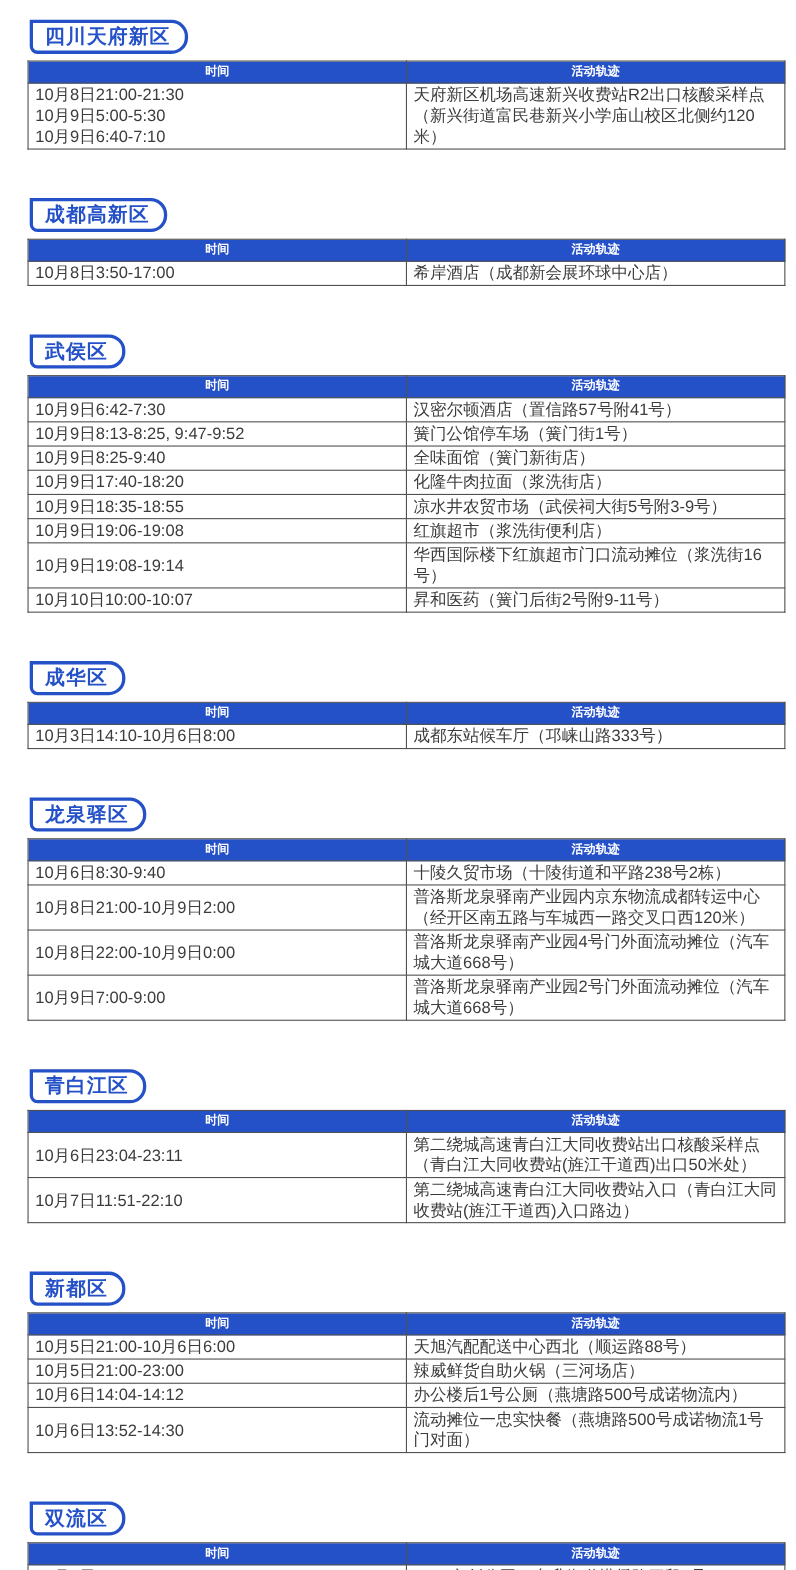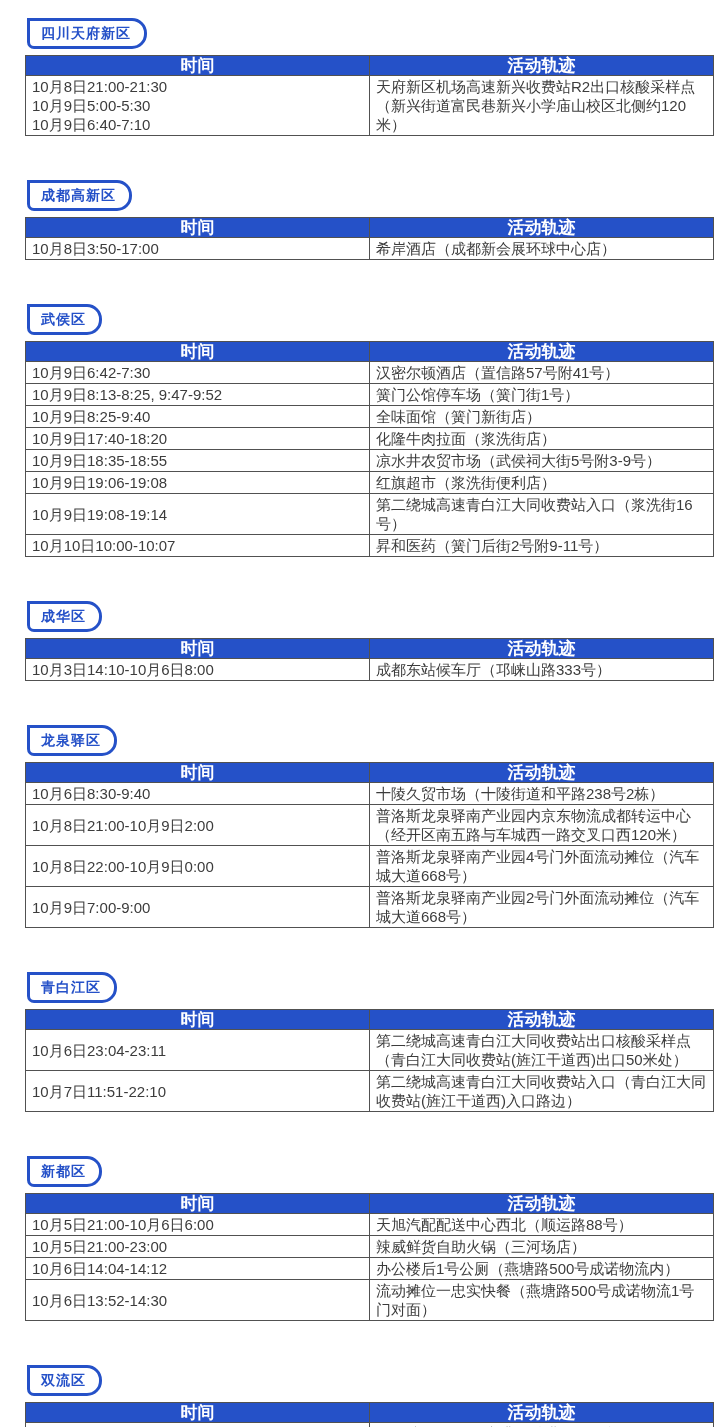--- a/index.html
+++ b/index.html
@@ -23,35 +23,35 @@
     overflow:hidden;
   }
   .district-section{margin:0 0 44px 0;}
   .district-badge{
     display:inline-block;
     margin:0 0 6px 2px;
     padding:1px 13px 2px 11px;
     border:3px solid var(--accent);
     border-radius:0 15px 15px 7px;
     color:var(--accent);
-    font-size:14px;
+    font-size:18px;
     line-height:22px;
     font-weight:bold;
     letter-spacing:1px;
   }
   table.activity-table{
     width:100%;
     border-collapse:collapse;
     table-layout:fixed;
   }
   table.activity-table col{width:50%;}
   table.activity-table th{
     background:var(--accent);
     color:#ffffff;
-    font-size:17px;
+    font-size:11px;
     font-weight:bold;
     text-align:center;
     line-height:19px;
     padding:0 4px;
     border:1px solid var(--table-border);
   }
   table.activity-table th + th{border-left:1px solid #dde4f5;margin-top:31px;}
   table.activity-table td{
     font-size:15px;
     line-height:19px;
@@ -171,21 +171,21 @@
             <tr>
               <td>
                 <div class="time-line">10月9日19:06-19:08</div>
               </td>
               <td>红旗超市（浆洗街便利店）</td>
             </tr>
             <tr>
               <td>
                 <div class="time-line">10月9日19:08-19:14</div>
               </td>
-              <td>第二绕城高速青白江大同收费站入口（浆洗街16号）</td>
+              <td>华西国际楼下红旗超市门口流动摊位（浆洗街16号）</td>
             </tr>
             <tr>
               <td>
                 <div class="time-line">10月10日10:00-10:07</div>
               </td>
               <td>昇和医药（簧门后街2号附9-11号）</td>
             </tr>
           </tbody>
     </table>
   </section>

